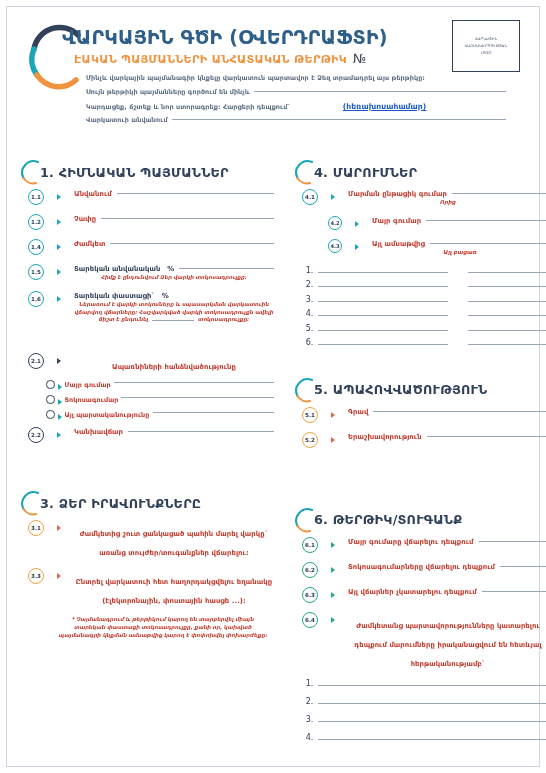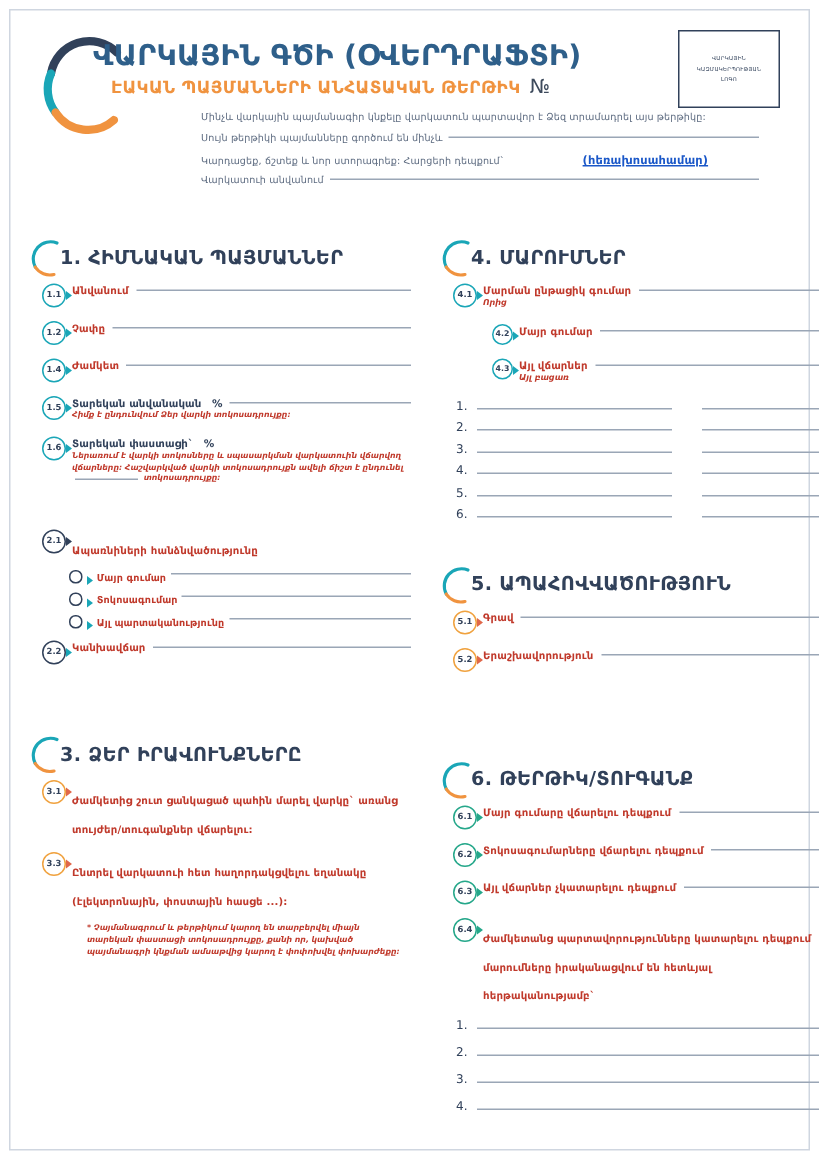--- a/index.html
+++ b/index.html
@@ -91,24 +91,23 @@
   .intro { position: absolute; left: 86px; top: 74px; width: 420px; }
   .intro-row {
     display: flex;
     align-items: baseline;
     gap: 4px;
     height: 14px;
     white-space: nowrap;
   }
   .intro-txt {
     font-size: 6.4px;
-    font-weight: normal;
+    font-weight: bold;
     color: #5d6b80;
     letter-spacing: 0.1px;
-    margin-left: 48px;
   }
   .intro-link {
     font-size: 7.6px;
     font-weight: bold;
     color: #1a57c8;
     text-decoration: underline;
     letter-spacing: 0.1px;
     padding-left: 48px;
   }
   .rule {
@@ -116,20 +115,21 @@
     border-bottom: 0.7px solid #9aa6b6;
     transform: translateY(-2px);
     min-width: 20px;
   }
 
   
   .col {
     position: absolute;
     top: 155px;
     width: 258px;
+    text-align: center;
   }
   .col-left  { left: 16px; }
   .col-right { left: 290px; }
 
   
   .section { position: relative; }
   .sec-head {
     position: relative;
     height: 34px;
     display: flex;
@@ -148,21 +148,21 @@
     letter-spacing: 0.2px;
     white-space: nowrap;
   }
   .sec-title .sec-num { color: #31415a; }
 
   
   .items { padding-left: 12px; }
   .item {
     display: flex;
     align-items: flex-start;
-    gap: 0;
+    gap: 13px;
     margin-bottom: 9px;
   }
   .item.tight { margin-bottom: 6px; }
   .item.indent { padding-left: 26px; }
 
   .badge {
     flex: none;
     width: 16px; height: 16px;
     border-radius: 50%;
     border: 1.4px solid #1aa6b7;
@@ -547,21 +547,21 @@
               <span class="rule"></span>
             </span>
           </span>
         </div>
 
         <div class="item indent">
           <span class="badge teal sm">4.3</span>
           <span class="arrow"></span>
           <span class="item-body">
             <span class="item-line">
-              <span class="label">Այլ վճարներ</span>
+              <span class="label">Այլ ամսաթվից</span>
               <span class="rule"></span>
             </span>
             <div class="sublabel">Այլ բացառ</div>
           </span>
         </div>
       </div>
 
       <div class="numlist">
         <div class="numrow">
           <span class="n">1.</span>

